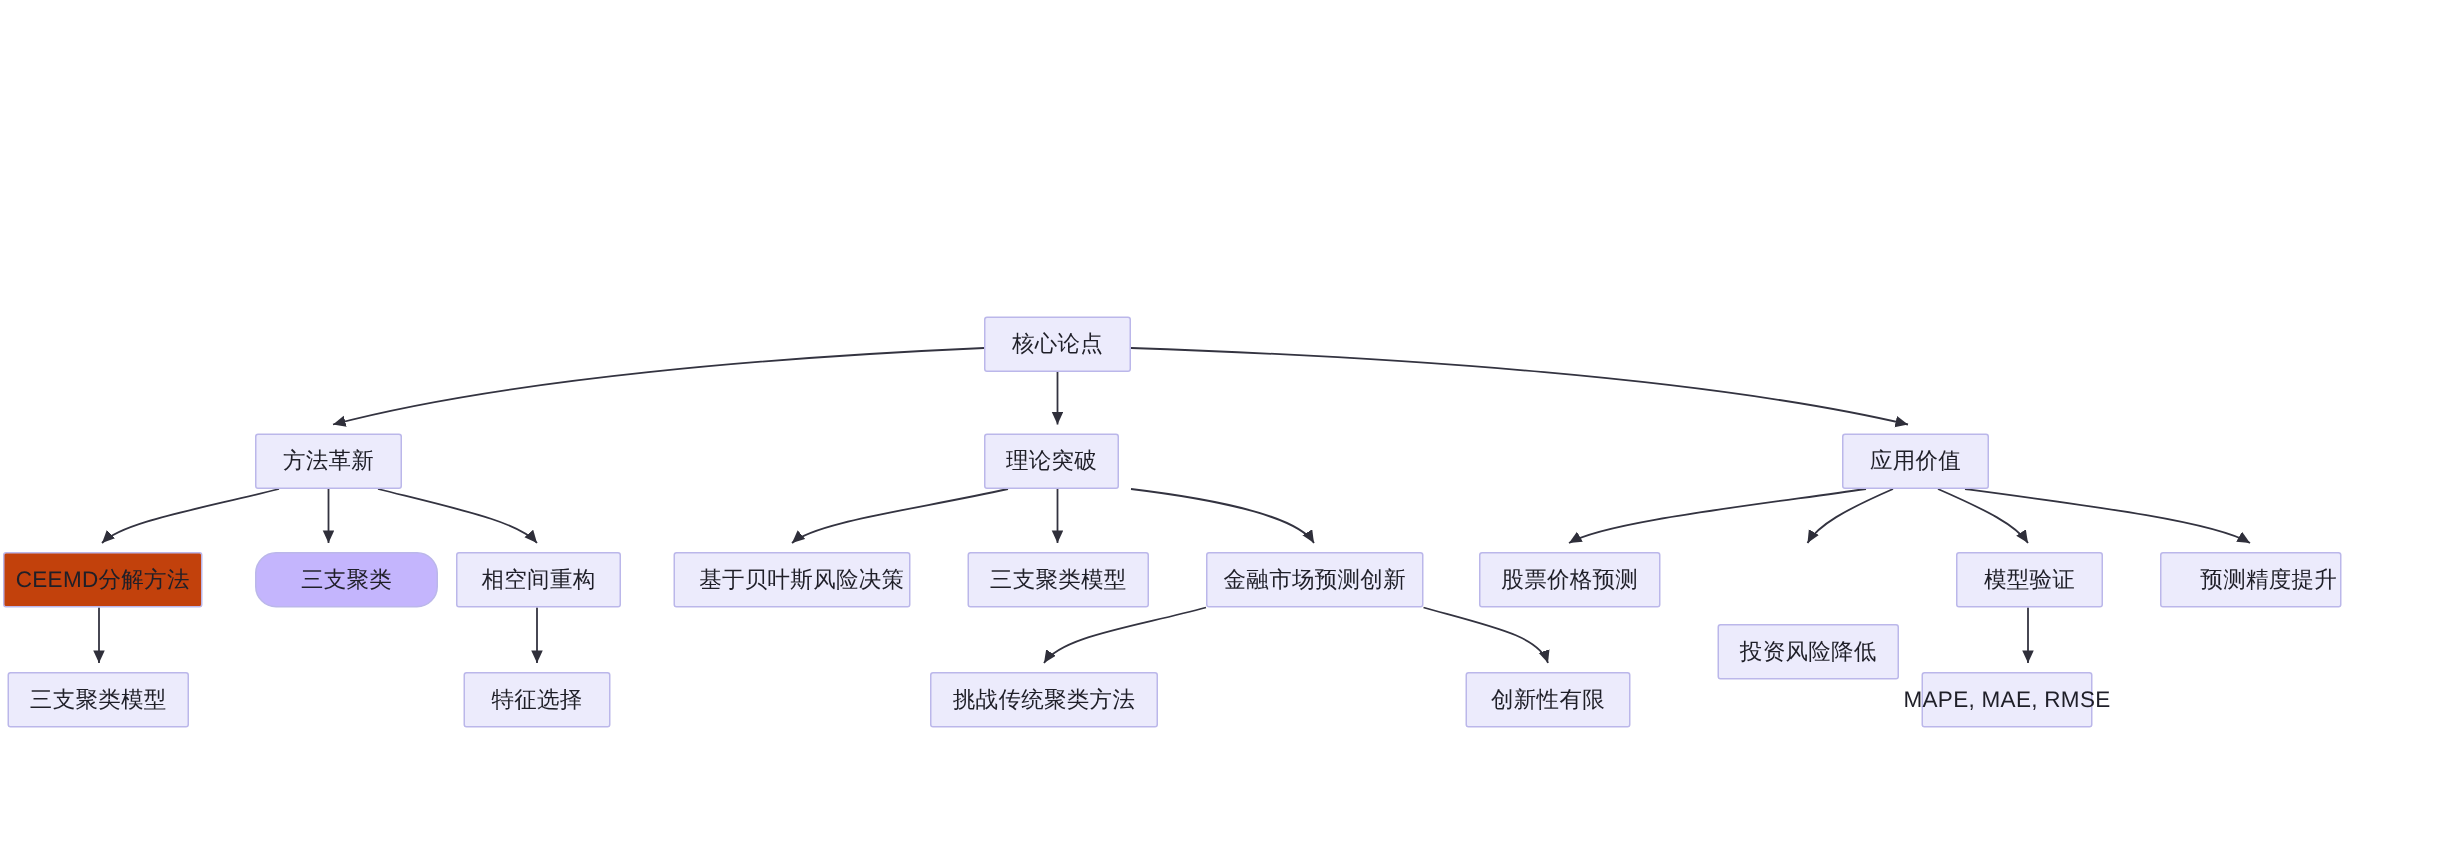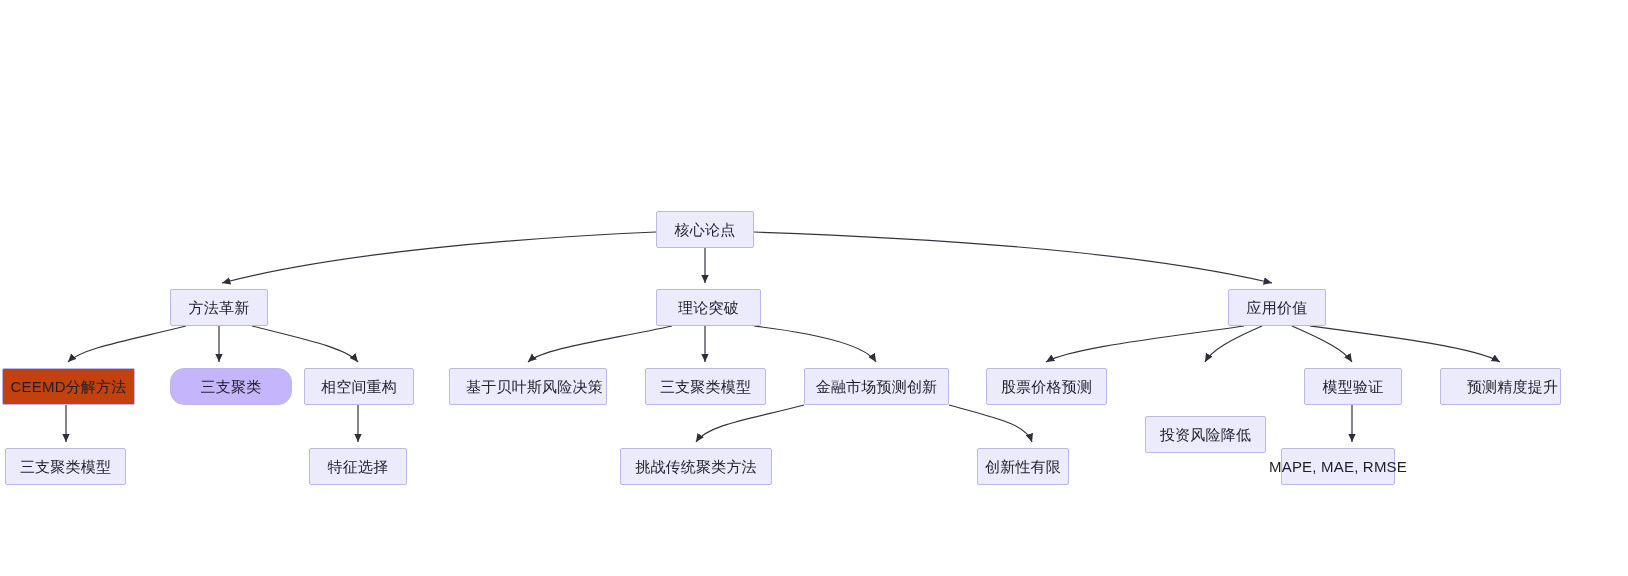--- a/index.html
+++ b/index.html
@@ -57,21 +57,21 @@
         <path d="M 1352 405 L 1352 442" fill="none" stroke="#333340" stroke-width="1.2" marker-end="url(#arrow)"></path>
       </g>
   </svg>
   <div id="node-layer">
       <div class="node" style="left: 656px; top: 211px; width: 98px; height: 37px; background: rgb(236, 235, 252); border-color: rgb(187, 183, 234); color: rgb(31, 31, 40);">
         <span class="node-label">核心论点</span>
       </div>
       <div class="node" style="left: 170px; top: 289px; width: 98px; height: 37px; background: rgb(236, 235, 252); border-color: rgb(187, 183, 234); color: rgb(31, 31, 40);">
         <span class="node-label">方法革新</span>
       </div>
-      <div class="node" style="left: 656px; top: 289px; width: 105px; height: 37px; background: rgb(236, 235, 252); border-color: rgb(187, 183, 234); color: rgb(31, 31, 40);">
+      <div class="node" style="left: 656px; top: 289px; width: 90px; height: 37px; background: rgb(236, 235, 252); border-color: rgb(187, 183, 234); color: rgb(31, 31, 40);">
         <span class="node-label">理论突破</span>
       </div>
       <div class="node" style="left: 1228px; top: 289px; width: 98px; height: 37px; background: rgb(236, 235, 252); border-color: rgb(187, 183, 234); color: rgb(31, 31, 40);">
         <span class="node-label">应用价值</span>
       </div>
       <div class="node" style="left: 2px; top: 368px; width: 133px; height: 37px; background: #c2410c; border-color: rgb(187, 183, 234); color: rgb(31, 31, 40); text-align: right;">
         <span class="node-label">CEEMD分解方法</span>
       </div>
       <div class="node" style="left: 170px; top: 368px; width: 122px; height: 37px; background: #c4b5fd; border-color: rgb(187, 183, 234); color: rgb(31, 31, 40); border-radius: 14px;">
         <span class="node-label">三支聚类</span>
@@ -102,20 +102,20 @@
       </div>
       <div class="node" style="left: 5px; top: 448px; width: 121px; height: 37px; background: rgb(236, 235, 252); border-color: rgb(187, 183, 234); color: rgb(31, 31, 40);">
         <span class="node-label">三支聚类模型</span>
       </div>
       <div class="node" style="left: 309px; top: 448px; width: 98px; height: 37px; background: rgb(236, 235, 252); border-color: rgb(187, 183, 234); color: rgb(31, 31, 40);">
         <span class="node-label">特征选择</span>
       </div>
       <div class="node" style="left: 620px; top: 448px; width: 152px; height: 37px; background: rgb(236, 235, 252); border-color: rgb(187, 183, 234); color: rgb(31, 31, 40);">
         <span class="node-label">挑战传统聚类方法</span>
       </div>
-      <div class="node" style="left: 977px; top: 448px; width: 92px; height: 37px; background: rgb(236, 235, 252); border-color: rgb(187, 183, 234); color: rgb(31, 31, 40);">
+      <div class="node" style="left: 977px; top: 448px; width: 110px; height: 37px; background: rgb(236, 235, 252); border-color: rgb(187, 183, 234); color: rgb(31, 31, 40);">
         <span class="node-label">创新性有限</span>
       </div>
       <div class="node" style="left: 1281px; top: 448px; width: 114px; height: 37px; background: rgb(236, 235, 252); border-color: rgb(187, 183, 234); color: rgb(31, 31, 40);">
         <span class="node-label">MAPE, MAE, RMSE</span>
       </div>
     </div>
 </div>
 
 </body></html>

